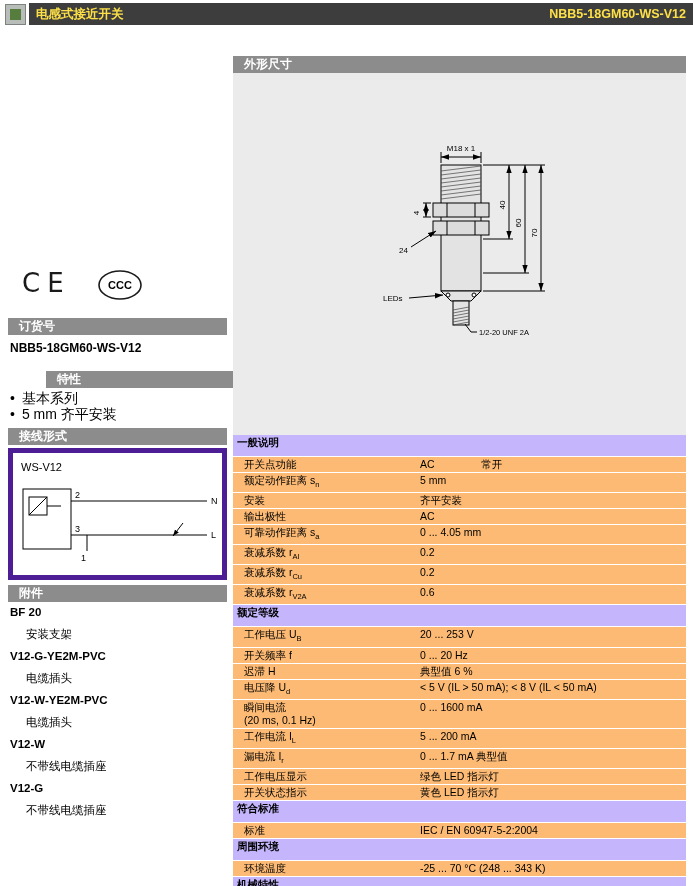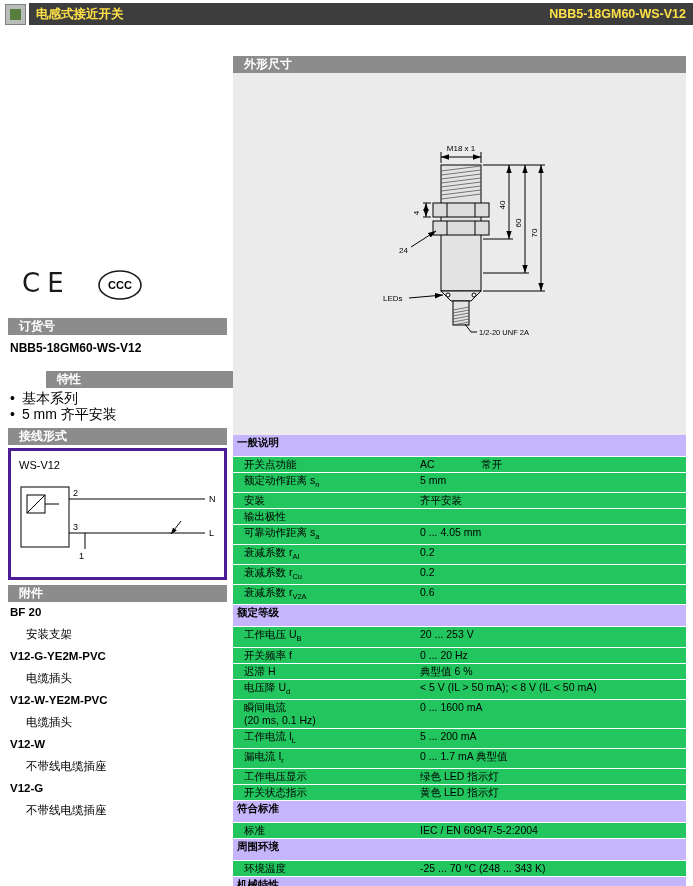--- a/index.html
+++ b/index.html
@@ -23,34 +23,34 @@
   .marks { position:absolute; top:238px; left:14px; display:flex; gap:26px; }
   .ce-mark { font-size:26px; letter-spacing:7px; color:#1a1a1a; font-family:"DejaVu Sans", sans-serif; }
   .sec-order { position:absolute; top:288px; left:0; width:100%; }
   .order-number { position:absolute; top:311px; left:2px; font-weight:bold; font-size:12px; }
   .sec-features { position:absolute; top:341px; left:0; width:100%;margin-left:38px; }
   .features-list { position:absolute; top:360px; left:2px; list-style:none; font-size:14px; }
   .features-list li { line-height:16px; }
   .features-list li::before { content:"\2022"; margin-right:7px; }
   .sec-wiring { position:absolute; top:398px; left:0; width:100%; }
   .wiring-box { position:absolute; top:418px; left:0; width:219px; height:132px;
-    border:3px solid #4c1d95; background:#fff; }
+    border:5px solid #4c1d95; background:#fff; }
   .wiring-variant { position:absolute; top:8px; left:8px; font-size:11px; }
   .wiring-svg { position:absolute; left:4px; top:26px; }
   .sec-acc { position:absolute; top:555px; left:0; width:100%; }
   .accessories-list { position:absolute; top:576px; left:2px; font-size:11.5px; }
   .acc-name { font-weight:bold; margin-bottom:9px; line-height:13px; }
   .acc-desc { margin-bottom:9px; line-height:13px;margin-left:16px; }
   
   .rightcol { position:absolute; left:233px; top:56px; width:453px; height:830px; background:#ebebeb; }
   .dim-area { position:absolute; top:17px; left:0; width:100%; height:345px; }
   .dims { position:absolute; left:148px; top:70px; }
   .sec-tech { position:absolute; top:362px; left:0; width:100%;margin-top:36px; }
   .tech-table { position:absolute; top:379px; left:0; width:100%; }
-  .trow { display:flex; background:#22c55e; border-bottom:1px solid #fff;
+  .trow { display:flex; background:#fdba74; border-bottom:1px solid #fff;
     min-height:15px; font-size:10.5px; line-height:13px; }
   .trow.group { display:block; background:#c4b5fd; font-weight:bold; padding:1px 0 7px 4px; }
   .tlabel { width:185px; flex-shrink:0; padding:1px 4px 1px 11px; }
   .tval { flex:1; padding:1px 14px 1px 2px; white-space:pre-wrap; }
   sub { font-size:7.5px; }
   svg text { font-family:"Liberation Sans", sans-serif; }
 </style>
 </head>
 <body>
 
@@ -205,20 +205,21 @@
       <div class="trow">
         <div class="tlabel"><span>额定动作距离 s</span><sub>n</sub></div>
         <div class="tval">5 mm</div>
       </div>
       <div class="trow">
         <div class="tlabel"><span>安装</span></div>
         <div class="tval">齐平安装</div>
       </div>
       <div class="trow">
         <div class="tlabel"><span>输出极性</span></div>
+        <div class="tval">AC</div>
       </div>
       <div class="trow">
         <div class="tlabel"><span>可靠动作距离 s</span><sub>a</sub></div>
         <div class="tval">0 ... 4.05 mm</div>
       </div>
       <div class="trow">
         <div class="tlabel"><span>衰减系数 r</span><sub>Al</sub></div>
         <div class="tval">0.2</div>
       </div>
       <div class="trow">

